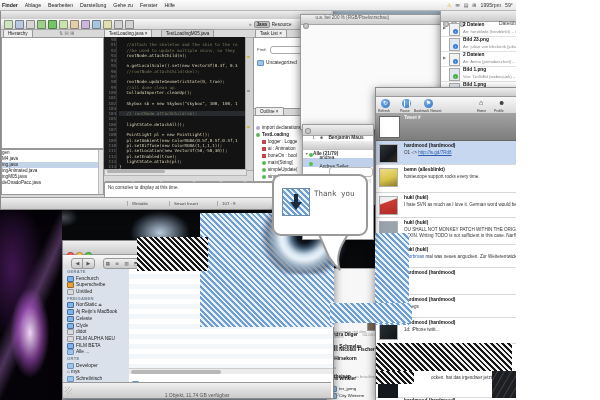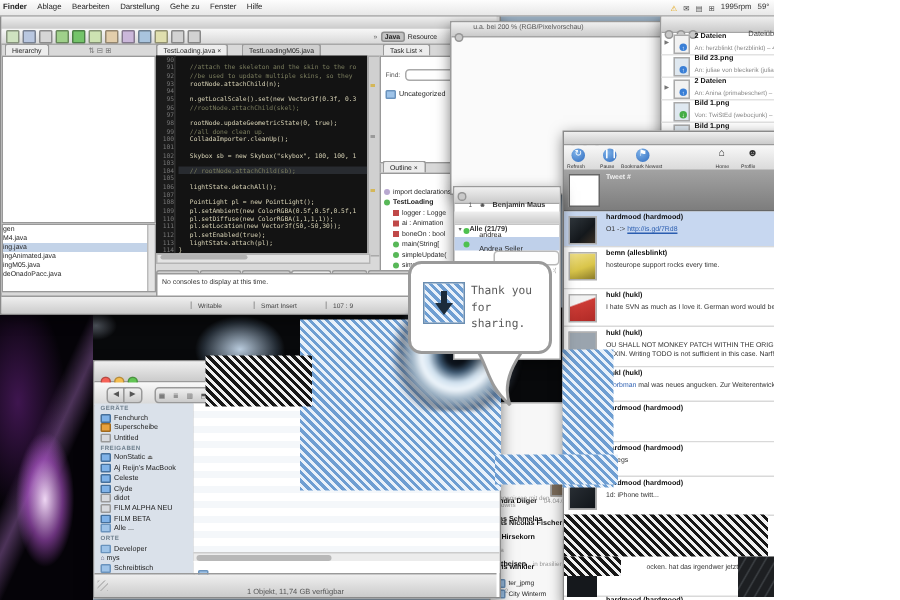--- a/index.html
+++ b/index.html
@@ -425,21 +425,20 @@
   <svg class="a" style="left:310px;top:230px" width="44" height="42" viewBox="0 0 44 42">
     <path d="M6,0 C16,14 14,26 30,40 C24,24 34,10 41,0 Z" fill="#ffffff" stroke="#9a9a9a" stroke-width="2"></path>
   </svg>
   <div class="a" style="left:272px;top:174px;width:92px;height:58px;background:#fff;border:2px solid #9a9a9a;border-radius:9px">
     <div class="a sbl" style="left:8px;top:12px;width:26px;height:26px;border:1px solid #6a8db0">
       <div class="a" style="left:11px;top:5px;width:4px;height:9px;background:#1b2b3a"></div>
       <div class="a" style="left:7px;top:13px;width:0;height:0;border-left:6px solid transparent;border-right:6px solid transparent;border-top:8px solid #1b2b3a"></div>
     </div>
     <div class="a" style="left:40px;top:12px;font-family:'DejaVu Sans Mono',monospace;font-size:7.5px;color:#5a5a5a;line-height:11px">
       <div>Thank you</div>
-      <div>for sharing.</div>
     </div>
   </div>
 
   <div class="a" style="left:0;top:0;width:600px;height:10px;background:linear-gradient(#fdfdfd,#e8e8e8);border-bottom:1px solid #b5b5b5;display:flex;align-items:center;font-size:5.2px;color:#222">
     <span style="margin-left:2px;font-weight:bold">Finder</span>
     <span style="margin-left:7px">Ablage</span>
     <span style="margin-left:7px">Bearbeiten</span>
     <span style="margin-left:7px">Darstellung</span>
     <span style="margin-left:7px">Gehe zu</span>
     <span style="margin-left:7px">Fenster</span>

